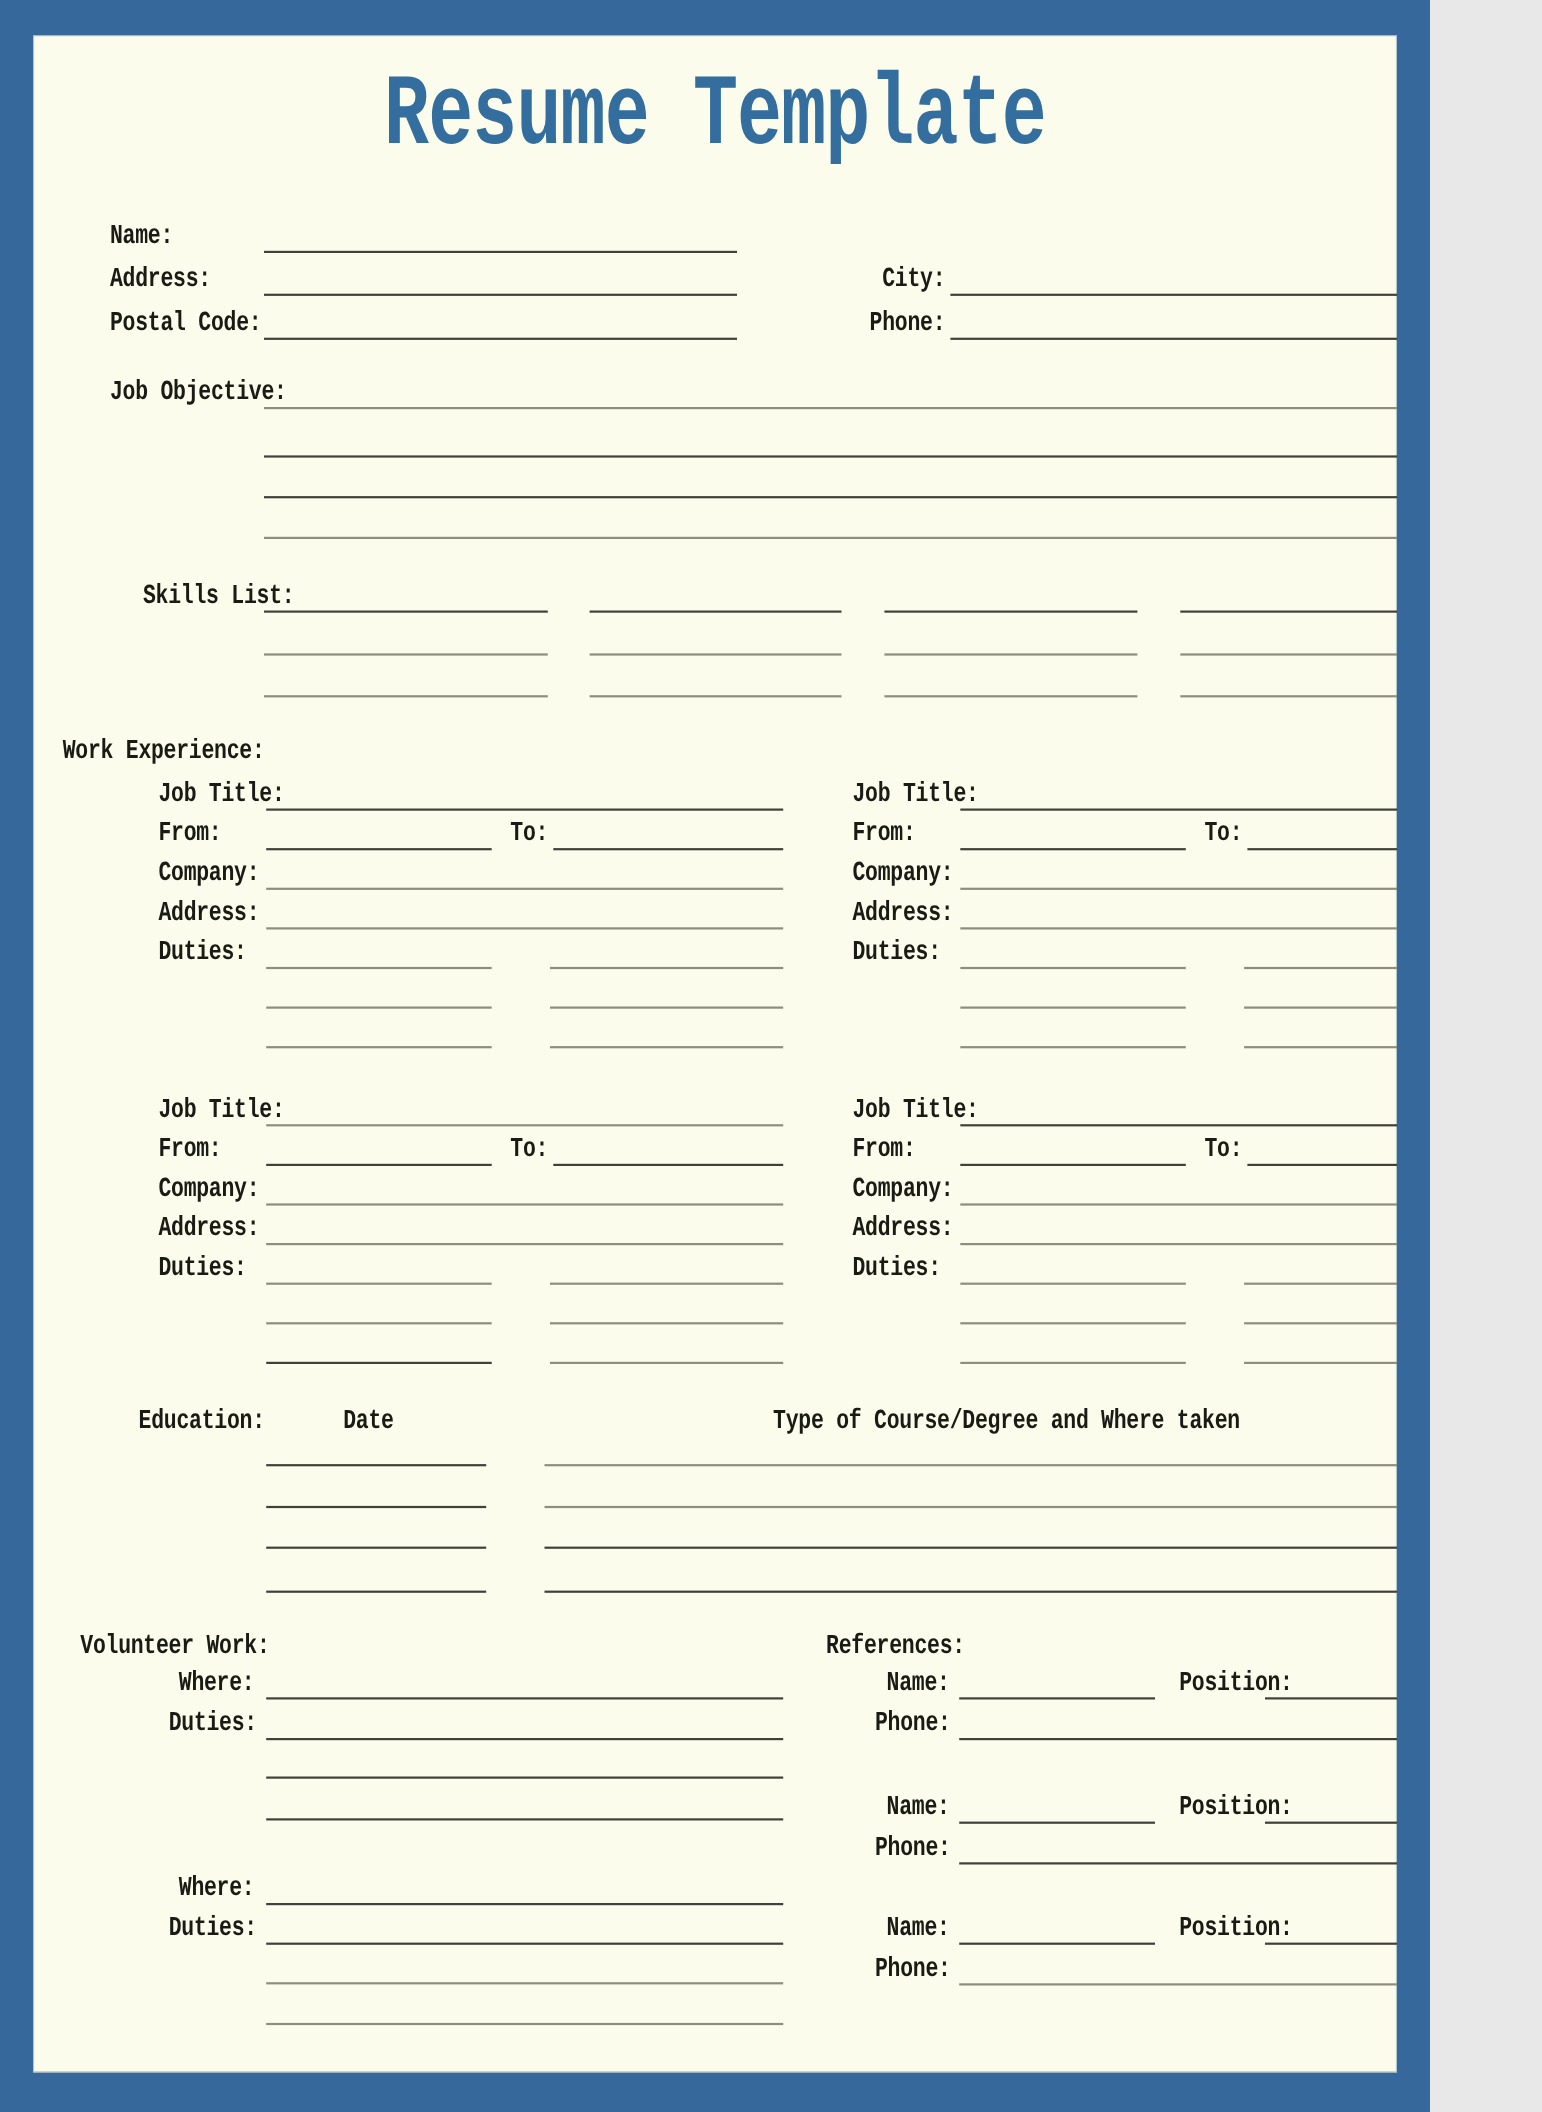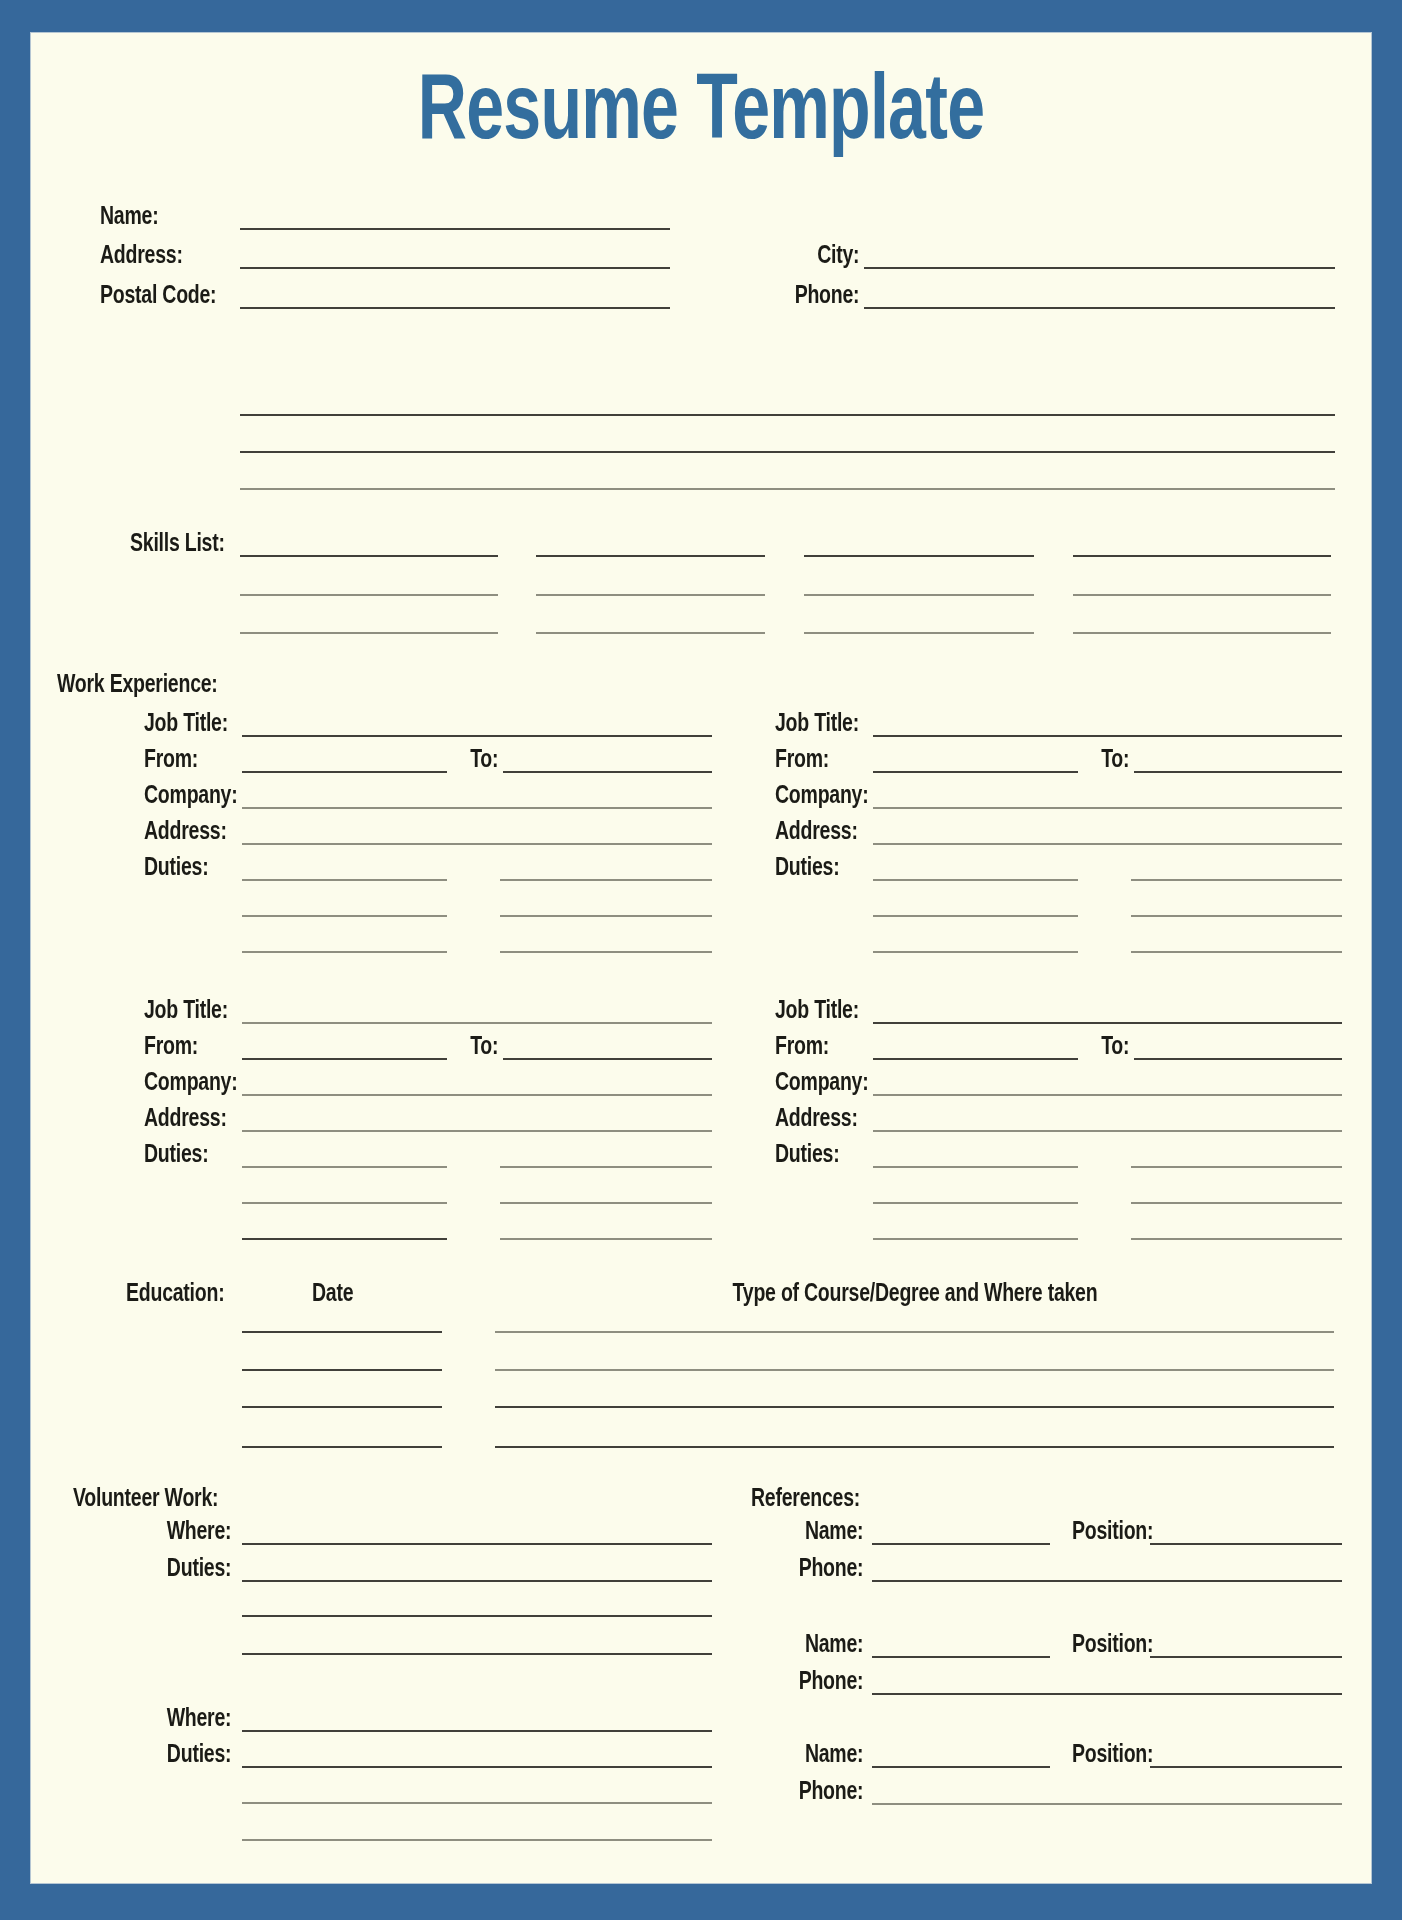--- a/index.html
+++ b/index.html
@@ -7,26 +7,27 @@
     --c-title:#336E9E;
     --c-text:#1B1B16;
     --c-background:#FCFCEC;
     --c-lineDark:#41403A;
     --c-lineLight:#8E8E80;
   }
   *{margin:0;padding:0;box-sizing:border-box;}
   html,body{background:#e8e8e8;}
   body{width:1402px;font-family:"Liberation Sans","DejaVu Sans",sans-serif;}
   .page{
-    position:relative;width:1402px;height:1920px;
+    position:relative;width:1300px;height:1920px;
     background:var(--c-background);
     border:30px solid var(--c-frame);
     border-top-width:32px;border-bottom-width:36px;
     box-shadow:inset 0 0 0 1px rgba(168,188,207,.85);
     overflow:hidden;
+    font-family:Liberation Mono, monospace;
   }
   .title{
     position:absolute;top:24px;left:0;right:0;
     text-align:center;color:var(--c-title);
     font-size:92px;font-weight:700;letter-spacing:-1px;line-height:100px;
     transform:scaleX(.74);transform-origin:50% 50%;white-space:nowrap;
   }
   .r{position:absolute;display:flex;align-items:flex-end;height:36px;}
   .jb{position:absolute;}
   .jr{display:flex;align-items:flex-end;height:36px;}
@@ -62,20 +63,24 @@
     <div class="ln f"></div>
   </div>
 
   <div class="r" style="top:241px;left:70px;width:1235px">
     <span class="lb" style="width:140px">Postal Code:</span>
     <div class="ln" style="width:430px"></div>
     <span class="lbr" style="width:194px">Phone:</span>
     <div class="ln f"></div>
   </div>
 
+  <div class="r" style="top:304px;left:70px;width:1235px">
+    <span class="lb" style="width:140px">Job Objective:</span>
+    <div class="ln lt f"></div>
+  </div>
   <div class="lna" style="top:382px;left:210px;width:1095px"></div>
   <div class="lna" style="top:419px;left:210px;width:1095px"></div>
   <div class="lna lt" style="top:456px;left:210px;width:1095px"></div>
 
   <div class="slb" style="top:495px;left:100px">Skills List:</div>
   <div class="lna" style="top:523px;left:210px;width:258px"></div>
   <div class="lna" style="top:523px;left:506px;width:229px"></div>
   <div class="lna" style="top:523px;left:774px;width:230px"></div>
   <div class="lna" style="top:523px;left:1043px;width:258px"></div>
   <div class="lna lt" style="top:562px;left:210px;width:258px"></div>

